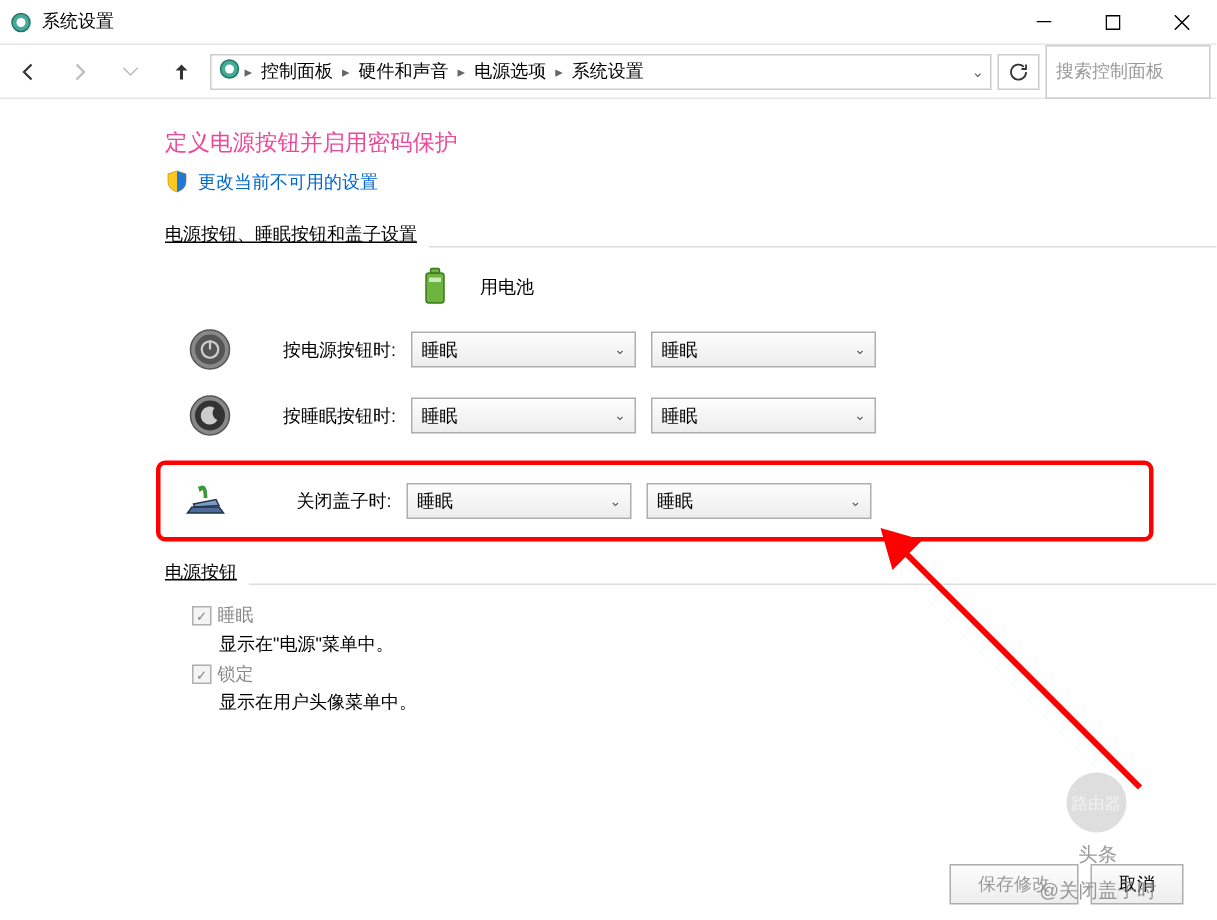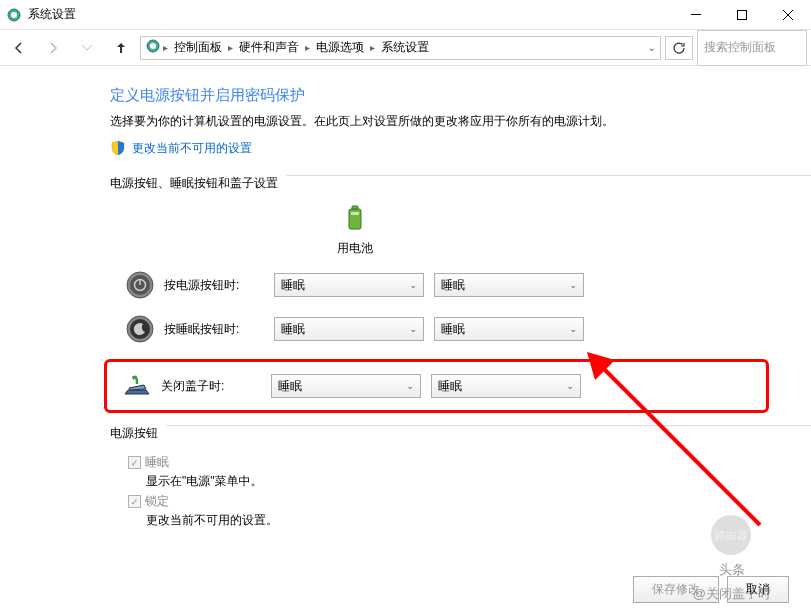--- a/index.html
+++ b/index.html
@@ -14,38 +14,38 @@
     .navbar { height: 36px; display: flex; align-items: center; border-bottom: 1px solid #e5e5e5; padding: 0 4px; gap: 4px; }
     .nav-btn { width: 30px; height: 28px; display: flex; align-items: center; justify-content: center; color: #999; cursor: pointer; }
     .nav-btn.enabled { color: #000; }
     .breadcrumb { flex: 1; display: flex; align-items: center; height: 24px; border: 1px solid #ccc; padding: 0 4px; gap: 2px; }
     .crumb { padding: 2px 4px; cursor: pointer; font-family: Liberation Mono, monospace; }
     .crumb-sep { color: #666; font-size: 10px; }
     .refresh-btn { width: 28px; height: 24px; border: 1px solid #ccc; display: flex; align-items: center; justify-content: center; cursor: pointer; }
     .search-box { width: 110px; height: 36px; border: 1px solid #ccc; padding: 0 6px; color: #999; display: flex; align-items: center; }
     
     .content { padding: 20px 0 0 110px; }
-    .page-title { color: #3b82f6; font-size: 15px; font-weight: normal; margin-bottom: 8px; }
+    .page-title { color: #ec4899; font-size: 15px; font-weight: normal; margin-bottom: 8px; }
     .page-desc { font-size: 12px; margin-bottom: 10px; }
     .shield-link { display: flex; align-items: flex-start; gap: 6px; margin-bottom: 18px; }
     .shield-icon { width: 16px; height: 16px; }
     .link-text { color: #0066cc; cursor: pointer; }
-    .fieldset-line { display: flex; align-items: flex-start; gap: 8px; margin-bottom: 12px; }
+    .fieldset-line { display: flex; align-items: flex-end; gap: 8px; margin-bottom: 12px; text-decoration: underline; }
     .fieldset-line .lbl { white-space: nowrap; }
     .fieldset-line hr { flex: 1; border: none; border-top: 1px solid #ddd; }
     
     .column-headers { display: flex; padding-left: 170px; margin-bottom: 14px; gap: 40px; }
-    .col-header { display: flex; align-items: center; gap: 8px; width: 150px; flex-direction: column; }
+    .col-header { display: flex; align-items: center; gap: 20px; width: 150px; }
     .battery-icon { width: 20px; height: 28px; }
     .plug-icon { width: 28px; height: 14px; }
     
     .setting-row { display: flex; align-items: center; margin-bottom: 16px; padding-left: 16px; }
     .setting-row.highlighted { border: 3px solid #ff0000; border-radius: 6px; padding: 10px 4px 10px 16px; margin-left: -6px; margin-right: 42px; margin-bottom: 12px; }
     .row-icon { width: 28px; height: 28px; display: flex; align-items: center; justify-content: center; margin-right: 10px; }
-    .row-label { width: 110px; padding-right: 10px; }
+    .row-label { width: 110px; text-align: right; padding-right: 10px; }
     .dropdown { width: 150px; height: 24px; border: 1px solid #adadad; background: linear-gradient(#fdfdfd, #ededed); display: flex; align-items: center; justify-content: space-between; padding: 0 6px; cursor: pointer; margin-right: 10px; }
     .dropdown .dd-arrow { font-size: 9px; color: #555; }
     
     .shutdown-section { padding-left: 18px; }
     .checkbox-item { margin-bottom: 3px; }
     .checkbox-row { display: flex; align-items: center; gap: 4px; }
     .checkbox { width: 13px; height: 13px; border: 1px solid #b0b0b0; background: #f4f4f4; display: flex; align-items: center; justify-content: center; font-size: 9px; color: #888; }
     .checkbox-label { color: #888; }
     .checkbox-desc { padding-left: 18px; color: #000; margin-top: 2px; }
     
@@ -133,21 +133,20 @@
         <path d="M12 7 A5 5 0 1 1 10.5 3.5 M12 2 L12 5 L9 5" fill="none" stroke="#333" stroke-width="1.2"></path>
       </svg>
   </div>
   <div class="search-box">
     <span>搜索控制面板</span>
   </div>
 </div>
 
 <div class="content">
   <h1 class="page-title">定义电源按钮并启用密码保护</h1>
-  <p class="page-desc">选择要为你的计算机设置的电源设置。在此页上对设置所做的更改将应用于你所有的电源计划。</p>
   <div class="shield-link">
     <span class="shield-icon">
       <svg viewBox="0 0 16 16">
           <path d="M8 1 L14 3 L14 8 Q14 13 8 15 Q2 13 2 8 L2 3 Z" fill="#ffc820" stroke="#c89000" stroke-width="0.5"></path>
           <path d="M8 1 L14 3 L14 8 Q14 13 8 15 L8 1 Z" fill="#2078d8"></path>
         </svg>
     </span>
     <span class="link-text">更改当前不可用的设置</span>
   </div>
 
@@ -239,21 +238,21 @@
         <span class="checkbox">✓</span>
         <span class="checkbox-label">睡眠</span>
       </div>
       <div class="checkbox-desc">显示在"电源"菜单中。</div>
     </div>
     <div class="checkbox-item">
       <div class="checkbox-row">
         <span class="checkbox">✓</span>
         <span class="checkbox-label">锁定</span>
       </div>
-      <div class="checkbox-desc">更改当前不可用的设置。</div>
+      <div class="checkbox-desc">显示在用户头像菜单中。</div>
     </div>
   </div>
 </div>
 
 <div class="footer">
   <button class="footer-btn disabled">保存修改</button>
   <button class="footer-btn">取消</button>
 </div>
 
 <svg class="red-arrow" width="220" height="220">

